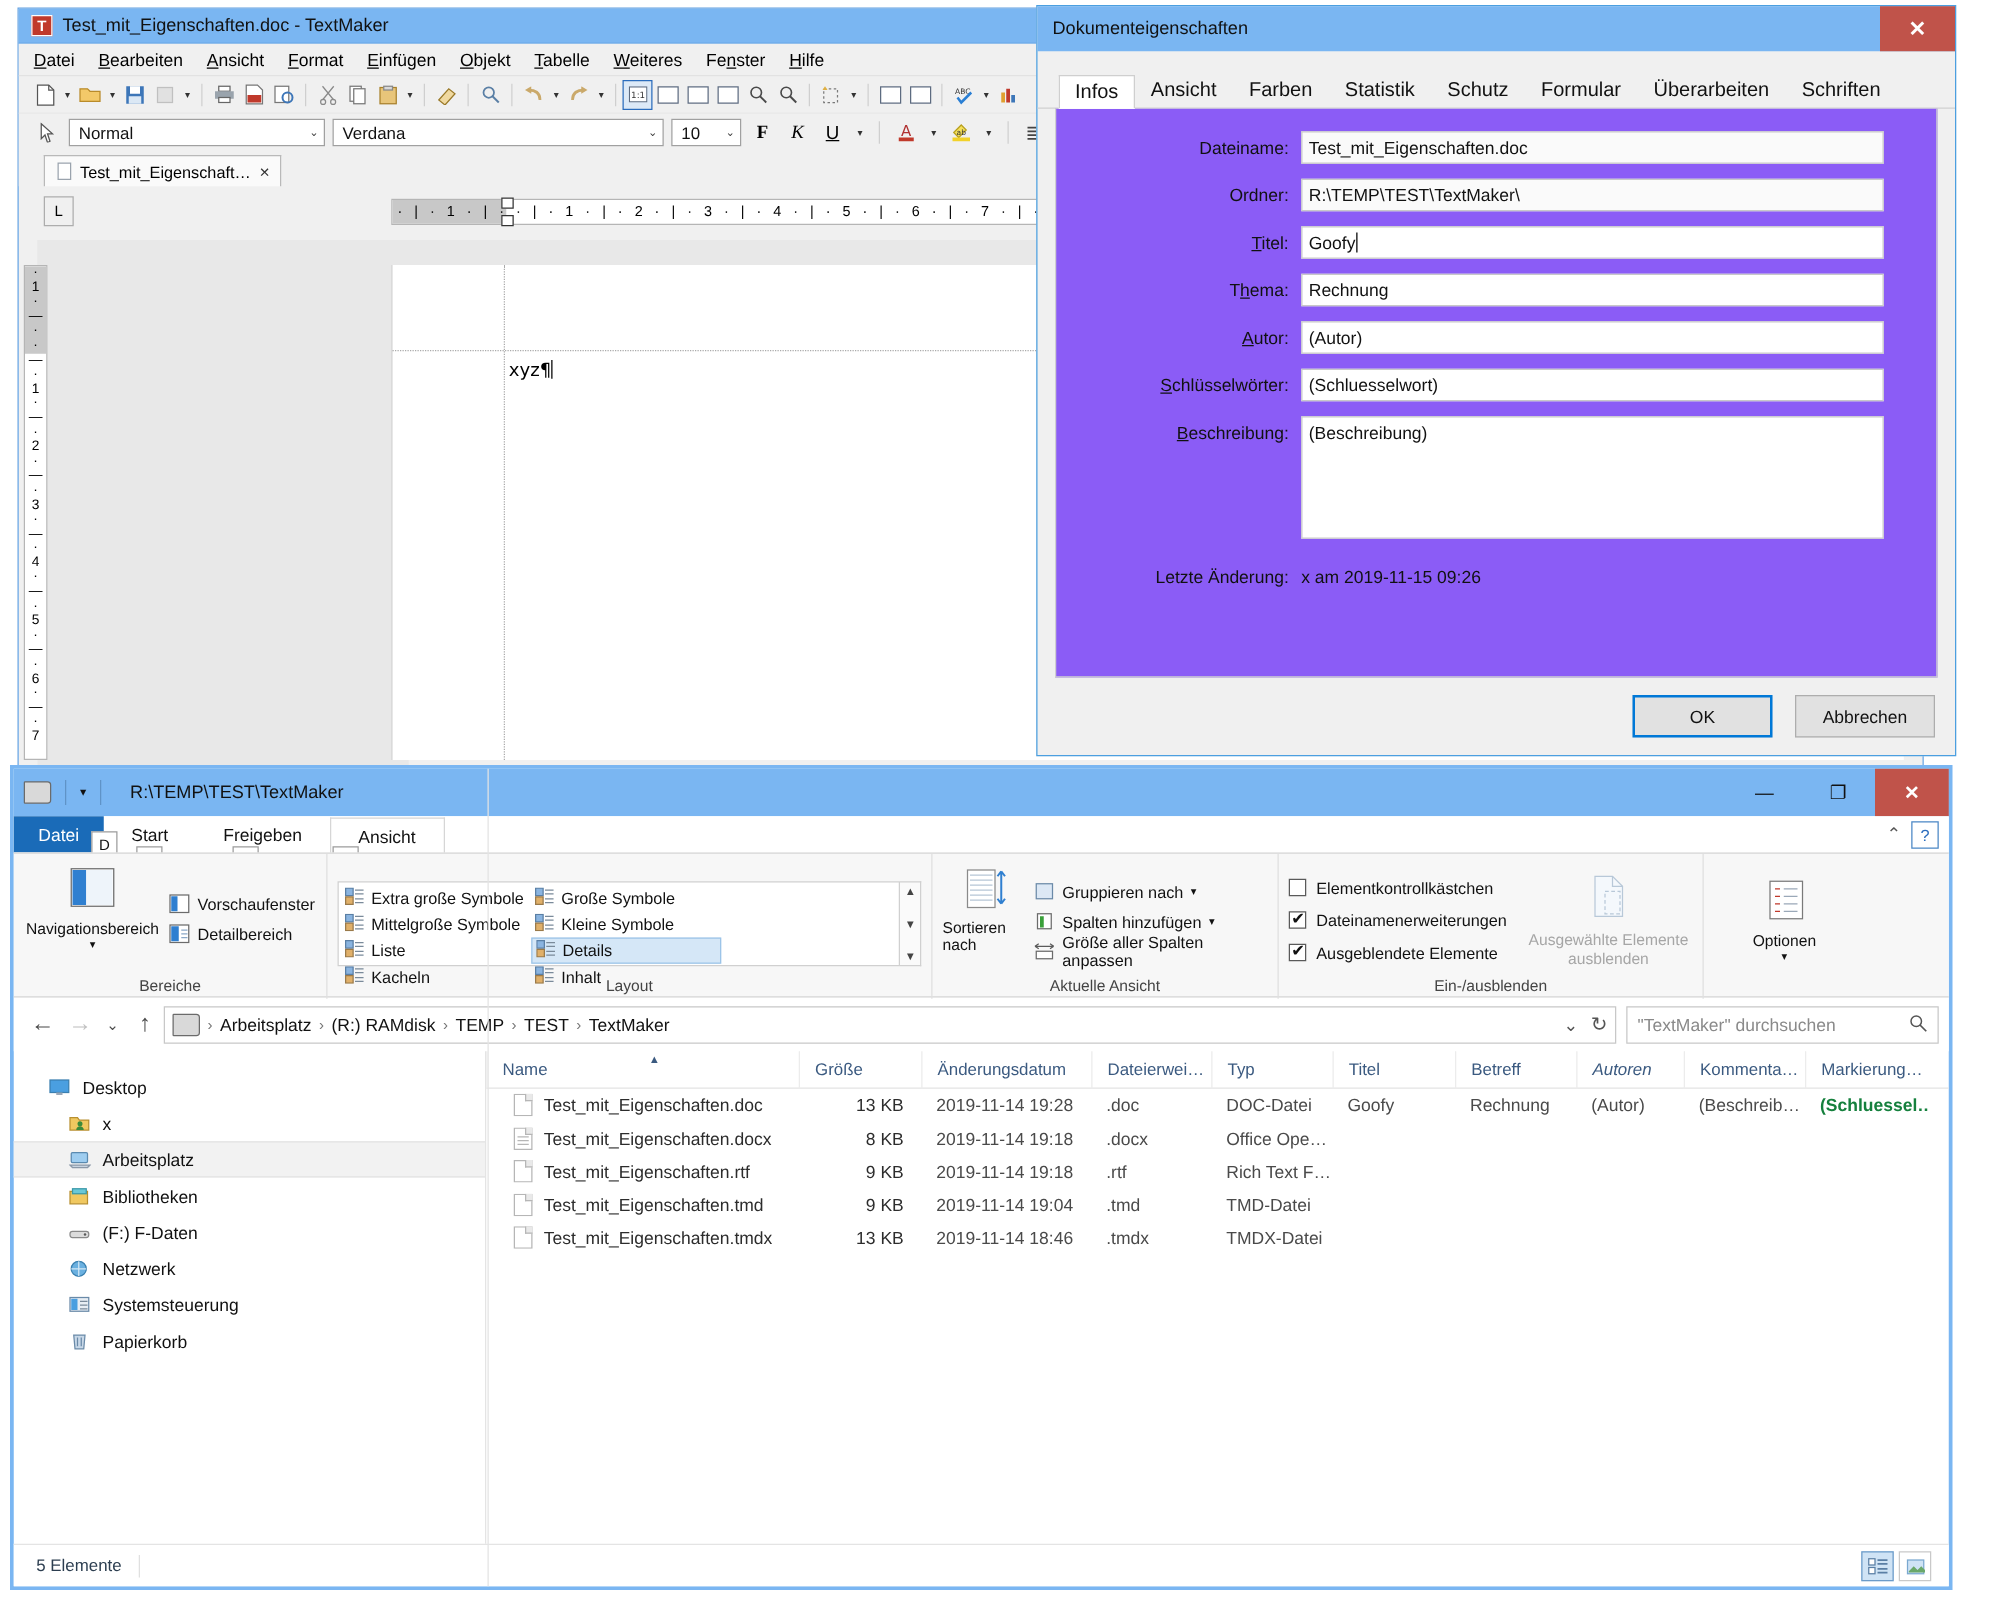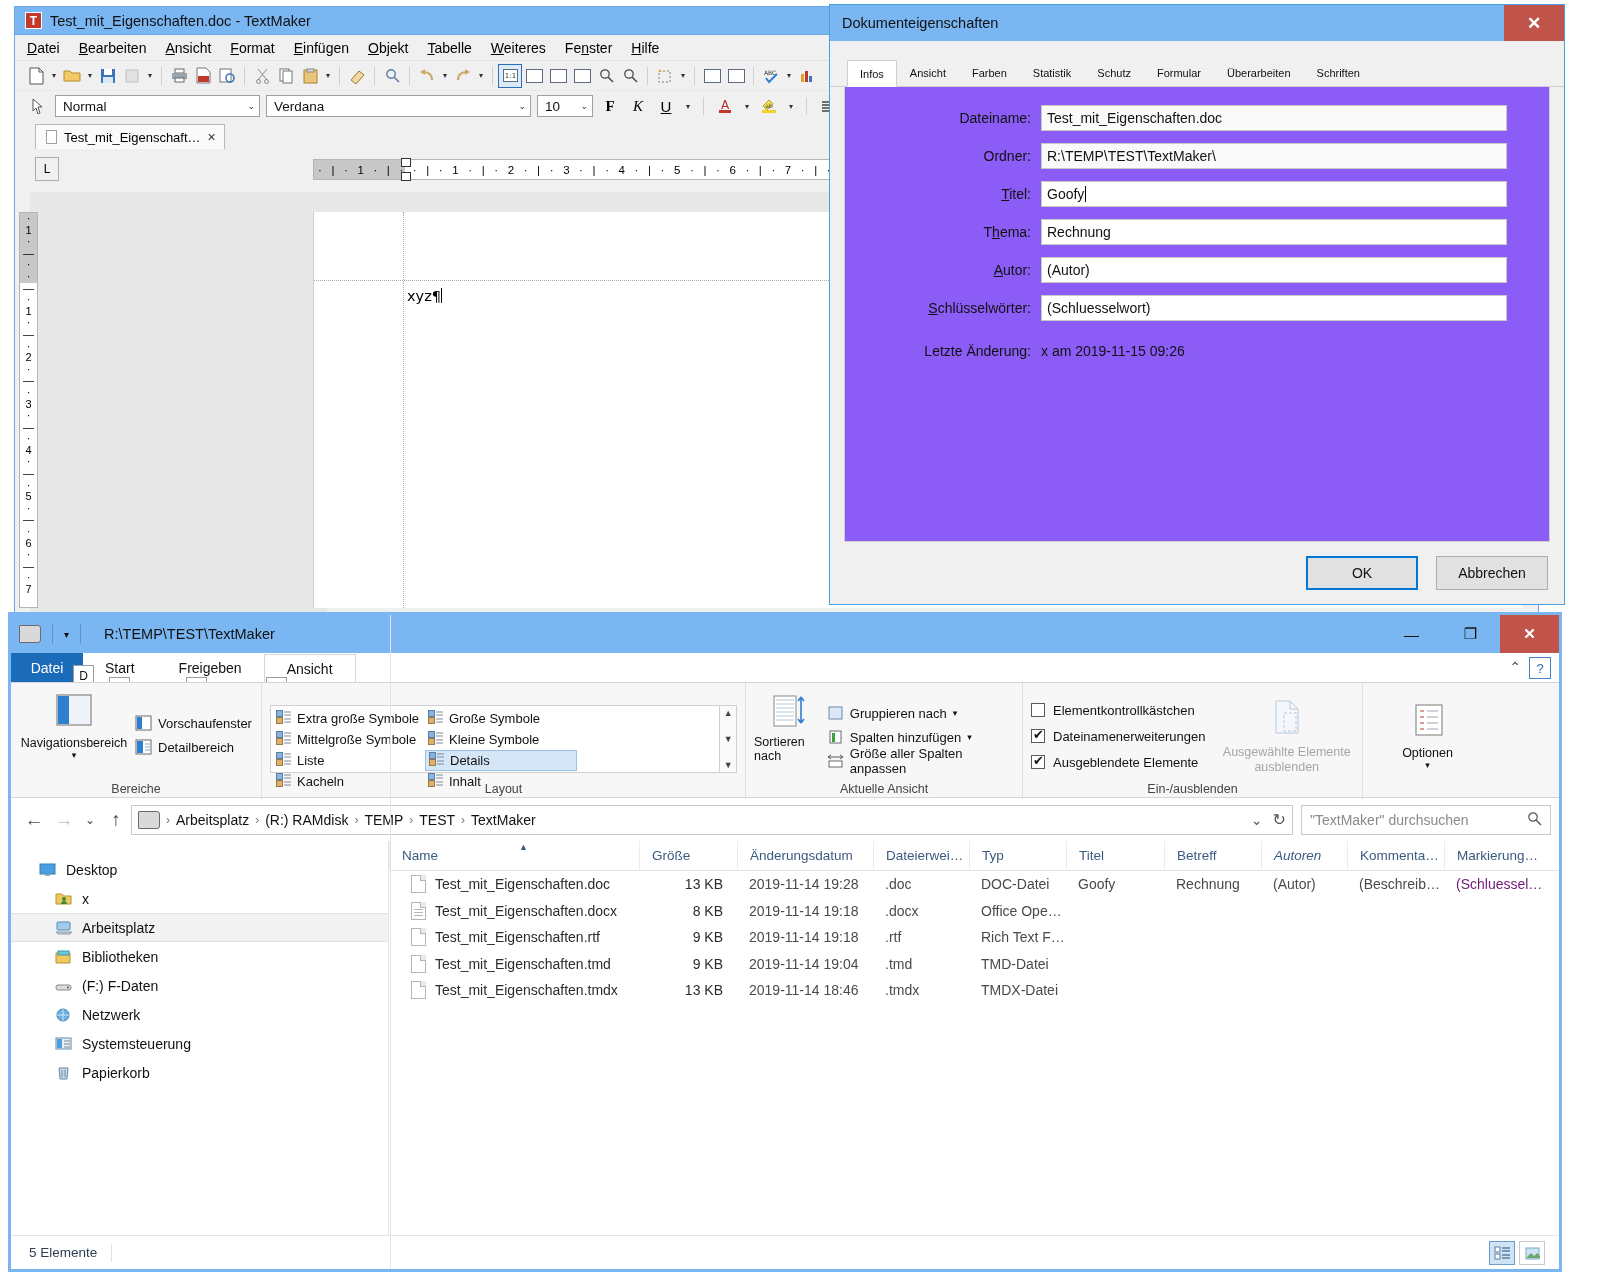--- a/index.html
+++ b/index.html
@@ -99,21 +99,21 @@
   #dlg-title {
     height: 36px; background: #7ab6f2; display: flex; align-items: center;
     padding-left: 12px; font-size: 14.5px; color: #111; position: relative;
   }
   #dlg-close {
     position: absolute; right: 0; top: 0; width: 60px; height: 36px; background: #c0534a;
     color: #fff; display:flex; align-items:center; justify-content:center; font-size:17px; font-weight:bold;
   }
   #dlg-tabs { display: flex; align-items: flex-end; height: 29px; padding-left: 17px; margin-top: 17px;
      border-bottom: 1px solid #cfcfcf; }
-  .dtab { height: 27px; padding: 0 12px; font-size: 11px; color: #111; display:flex; align-items:center;
+  .dtab { height: 27px; padding: 0 12px; font-size: 16px; color: #111; display:flex; align-items:center;
      border: 1px solid transparent; background: transparent; }
   .dtab.sel { background:#fff; border:1px solid #cfcfcf; border-bottom:1px solid #fff; margin-bottom:-1px; }
   #dlg-body { background:#8b5cf6; margin: 0 14px; height: 455px; border:1px solid #cfcfcf; border-top:none; padding-top:18px; }
   .frow { display:flex; align-items:flex-start; margin-bottom: 12px; }
   .flabel { width: 196px; text-align: right; padding-right: 10px; font-size: 14px; color:#111; padding-top: 5px; }
   .flabel u { text-decoration: underline; }
   .finput { width: 466px; height: 26px; border: 1px solid #c8c8c8; background:#fff; font-size:14px; color:#111;
      padding: 2px 5px; display:flex; align-items:center; }
   .finput.ro { background: #fafafa; }
   .ftext { width: 466px; height: 98px; border: 1px solid #c8c8c8; background:#fff; font-size:14px; color:#111; padding: 4px 5px; }
@@ -546,20 +546,24 @@
           <div class="frow">
             <div class="flabel"><u>A</u>utor:</div>
             <div class="finput">(Autor)</div>
           </div>
           <div class="frow">
             <div class="flabel"><u>S</u>chlüsselwörter:</div>
             <div class="finput">(Schluesselwort)</div>
           </div>
         </div>
 
+      <div class="frow">
+        <div class="flabel"><u>B</u>eschreibung:</div>
+        <div class="ftext">(Beschreibung)</div>
+      </div>
 
       <div class="lastrow">
         <div class="lastlabel">Letzte Änderung:</div>
         <div class="lastval">x am 2019-11-15 09:26</div>
       </div>
     </div>
 
     <div id="dlg-buttons">
       <div class="dbtn def">OK</div>
       <div class="dbtn">Abbrechen</div>
@@ -903,21 +907,21 @@
                 <span>Test_mit_Eigenschaften.doc</span>
               </div>
               <div class="cell num" style="width: 98px;">13 KB</div>
               <div class="cell" style="width: 136px; color: rgb(74, 74, 74);">2019-11-14 19:28</div>
               <div class="cell" style="width: 96px; color: rgb(74, 74, 74);">.doc</div>
               <div class="cell" style="width: 97px; color: rgb(74, 74, 74);">DOC-Datei</div>
               <div class="cell" style="width: 98px; color: rgb(74, 74, 74);">Goofy</div>
               <div class="cell" style="width: 97px; color: rgb(74, 74, 74);">Rechnung</div>
               <div class="cell" style="width: 86px; color: rgb(74, 74, 74);">(Autor)</div>
               <div class="cell" style="width: 97px; color: rgb(74, 74, 74);">(Beschreib…</div>
-              <div class="cell" style="width: 100px; color: #701a75;">(Schluessel…</div>
+              <div class="cell" style="width: 100px; color: #15803d; font-weight: bold;">(Schluessel…</div>
             </div>
             <div class="row">
               <div class="cell" style="width: 250px; display: flex; align-items: center; padding-left: 22px;">
                 <span class="fileico lines"></span>
                 <span>Test_mit_Eigenschaften.docx</span>
               </div>
               <div class="cell num" style="width: 98px;">8 KB</div>
               <div class="cell" style="width: 136px; color: rgb(74, 74, 74);">2019-11-14 19:18</div>
               <div class="cell" style="width: 96px; color: rgb(74, 74, 74);">.docx</div>
               <div class="cell" style="width: 97px; color: rgb(74, 74, 74);">Office Ope…</div>

